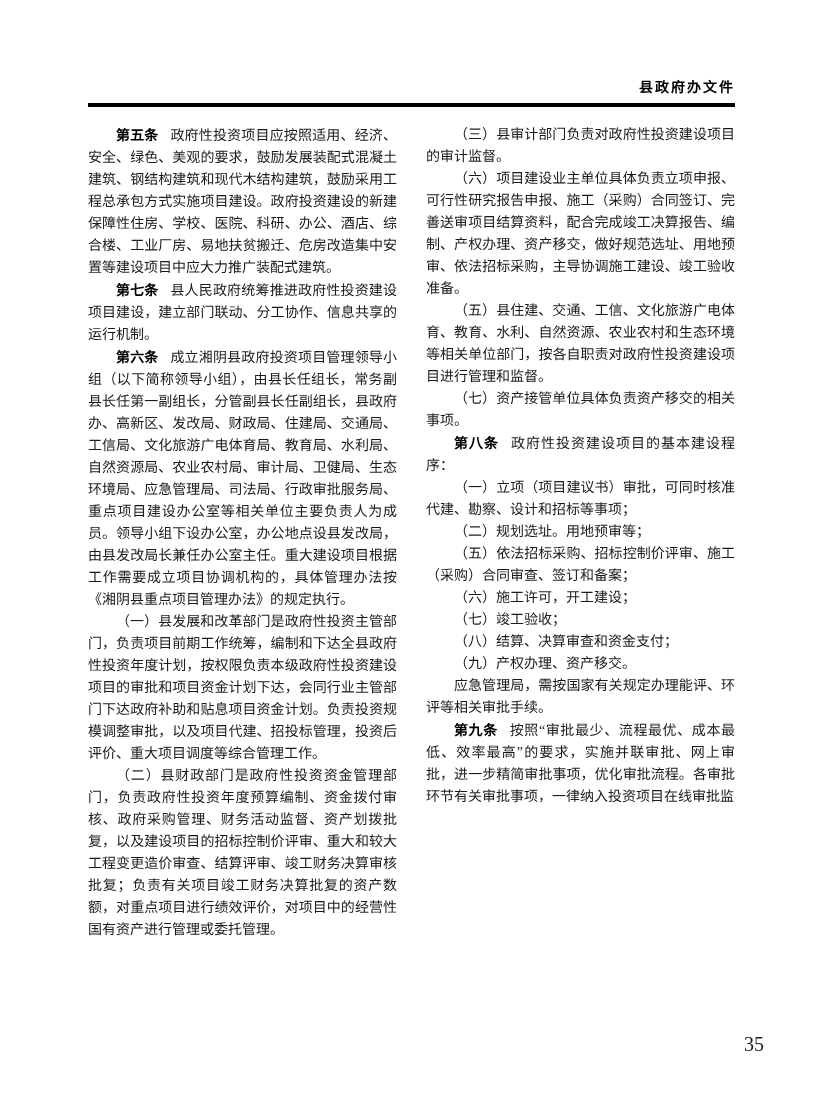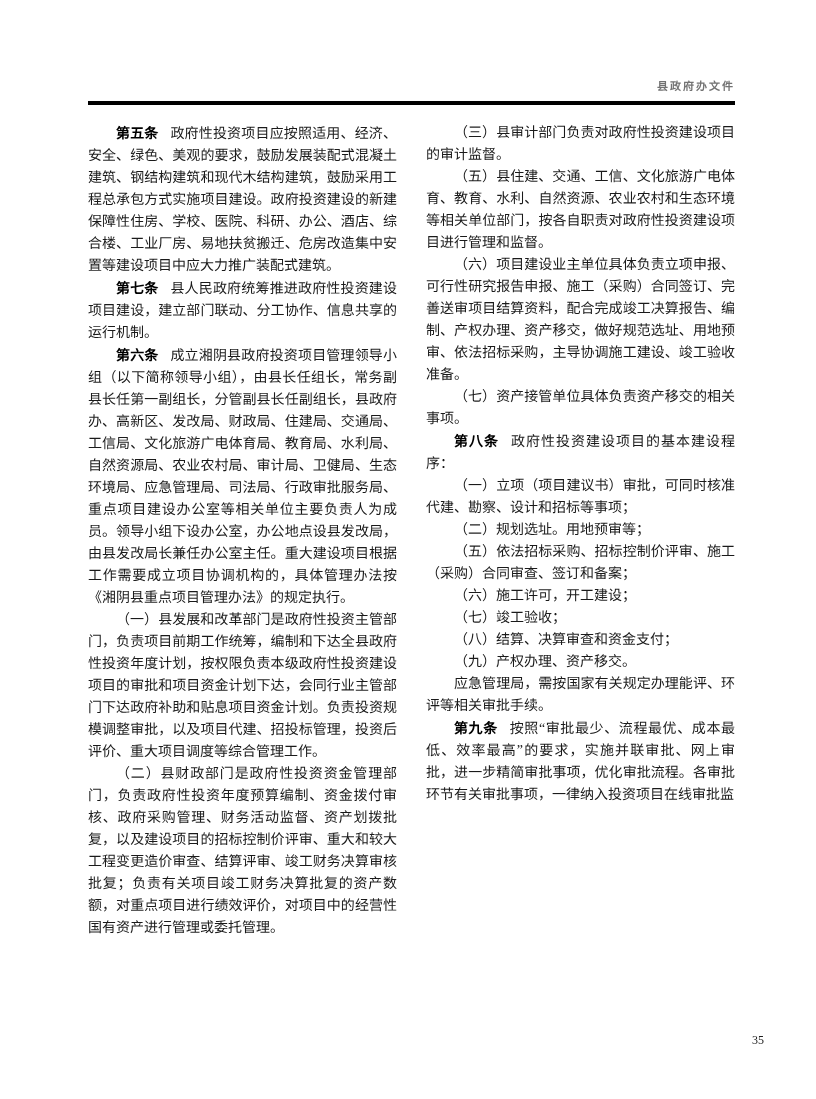--- a/index.html
+++ b/index.html
@@ -22,23 +22,23 @@
     box-sizing: border-box;
     padding: 76px 81px 0 88px;
     background: #ffffff;
   }
   .header-row {
     text-align: right;
   }
   .header-title {
     font-family: "Liberation Sans", "DejaVu Sans", sans-serif;
     font-weight: 700;
-    font-size: 11px;
+    font-size: 14px;
     letter-spacing: 2px;
-    color: #737373;
+    color: #000000;
   }
   .header-rule {
     margin-top: 7px;
     height: 4px;
     background: #000000;
   }
   .content {
     margin-top: 17px;
     display: flex;
     gap: 29px;
@@ -59,21 +59,21 @@
   .lead {
     font-family: "Liberation Sans", "DejaVu Sans", sans-serif;
     font-weight: 700;
     margin-right: 0.85em;
     color: #000000;
   }
   .footer-pagenum {
     position: absolute;
     top: 1033px;
     right: 52px;
-    font-size: 12px;
+    font-size: 20px;
     font-family: "Liberation Serif", "DejaVu Serif", serif;
     color: #1a1a1a;
   }
 </style>
 </head>
 <body>
 
 <div class="page">
 
   <div class="header-row">
@@ -85,22 +85,22 @@
   <div class="content">
     <div class="col" id="col-left">
         <p class="para"><span class="lead">第五条</span>政府性投资项目应按照适用、经济、安全、绿色、美观的要求，鼓励发展装配式混凝土建筑、钢结构建筑和现代木结构建筑，鼓励采用工程总承包方式实施项目建设。政府投资建设的新建保障性住房、学校、医院、科研、办公、酒店、综合楼、工业厂房、易地扶贫搬迁、危房改造集中安置等建设项目中应大力推广装配式建筑。</p>
         <p class="para"><span class="lead">第七条</span>县人民政府统筹推进政府性投资建设项目建设，建立部门联动、分工协作、信息共享的运行机制。</p>
         <p class="para"><span class="lead">第六条</span>成立湘阴县政府投资项目管理领导小组（以下简称领导小组），由县长任组长，常务副县长任第一副组长，分管副县长任副组长，县政府办、高新区、发改局、财政局、住建局、交通局、工信局、文化旅游广电体育局、教育局、水利局、自然资源局、农业农村局、审计局、卫健局、生态环境局、应急管理局、司法局、行政审批服务局、重点项目建设办公室等相关单位主要负责人为成员。领导小组下设办公室，办公地点设县发改局，由县发改局长兼任办公室主任。重大建设项目根据工作需要成立项目协调机构的，具体管理办法按《湘阴县重点项目管理办法》的规定执行。</p>
         <p class="para">（一）县发展和改革部门是政府性投资主管部门，负责项目前期工作统筹，编制和下达全县政府性投资年度计划，按权限负责本级政府性投资建设项目的审批和项目资金计划下达，会同行业主管部门下达政府补助和贴息项目资金计划。负责投资规模调整审批，以及项目代建、招投标管理，投资后评价、重大项目调度等综合管理工作。</p>
         <p class="para">（二）县财政部门是政府性投资资金管理部门，负责政府性投资年度预算编制、资金拨付审核、政府采购管理、财务活动监督、资产划拨批复，以及建设项目的招标控制价评审、重大和较大工程变更造价审查、结算评审、竣工财务决算审核批复；负责有关项目竣工财务决算批复的资产数额，对重点项目进行绩效评价，对项目中的经营性国有资产进行管理或委托管理。</p>
       </div>
     <div class="col" id="col-right">
         <p class="para">（三）县审计部门负责对政府性投资建设项目的审计监督。</p>
+        <p class="para">（六）项目建设业主单位具体负责立项申报、可行性研究报告申报、施工（采购）合同签订、完善送审项目结算资料，配合完成竣工决算报告、编制、产权办理、资产移交，做好规范选址、用地预审、依法招标采购，主导协调施工建设、竣工验收准备。</p>
         <p class="para">（五）县住建、交通、工信、文化旅游广电体育、教育、水利、自然资源、农业农村和生态环境等相关单位部门，按各自职责对政府性投资建设项目进行管理和监督。</p>
-        <p class="para">（六）项目建设业主单位具体负责立项申报、可行性研究报告申报、施工（采购）合同签订、完善送审项目结算资料，配合完成竣工决算报告、编制、产权办理、资产移交，做好规范选址、用地预审、依法招标采购，主导协调施工建设、竣工验收准备。</p>
         <p class="para">（七）资产接管单位具体负责资产移交的相关事项。</p>
         <p class="para"><span class="lead">第八条</span>政府性投资建设项目的基本建设程序：</p>
         <p class="para">（一）立项（项目建议书）审批，可同时核准代建、勘察、设计和招标等事项；</p>
         <p class="para">（二）规划选址。用地预审等；</p>
         <p class="para">（五）依法招标采购、招标控制价评审、施工（采购）合同审查、签订和备案；</p>
         <p class="para">（六）施工许可，开工建设；</p>
         <p class="para">（七）竣工验收；</p>
         <p class="para">（八）结算、决算审查和资金支付；</p>
         <p class="para">（九）产权办理、资产移交。</p>
         <p class="para">应急管理局，需按国家有关规定办理能评、环评等相关审批手续。</p>

